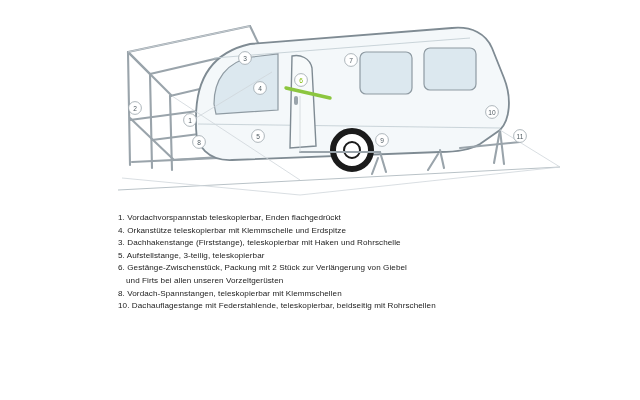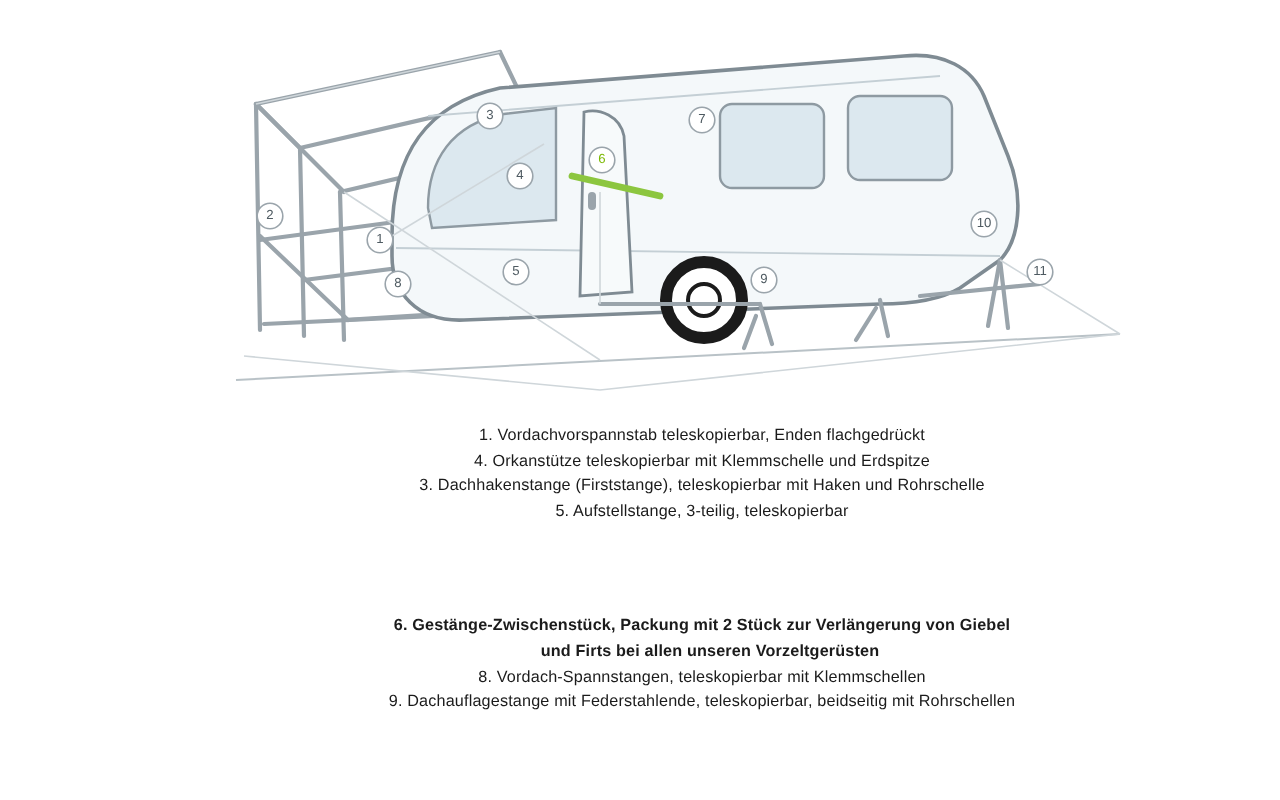--- a/index.html
+++ b/index.html
@@ -11,21 +11,20 @@
     width: 640px;
     height: 400px;
     font-family: "Liberation Sans", sans-serif;
     overflow: hidden;
   }
   #page {
     position: relative;
     width: 640px;
     height: 400px;
     background: #ffffff;
-    text-align: center;
   }
   #illustration {
     position: absolute;
     left: 0;
     top: 0;
     width: 640px;
     height: 210px;
   }
   #legend {
     position: absolute;
@@ -37,22 +36,21 @@
     box-sizing: border-box;
   }
   .legend-item {
     font-size: 8.1px;
     line-height: 12.6px;
     color: #1b1b1b;
     letter-spacing: 0.01em;
     white-space: nowrap;
   }
   .legend-item.bold {
-    font-weight: bold;
-    margin-top: 45px;
+    font-weight: normal;
   }
   .legend-item.bold .cont {
     display: block;
     padding-left: 8px;
     white-space: nowrap;
   }
   .num-badge {
     fill: #ffffff;
     stroke: #9aa4ab;
     stroke-width: 0.8;
@@ -191,16 +189,16 @@
   <div id="legend">
     <div class="legend-item">1. Vordachvorspannstab teleskopierbar, Enden flachgedrückt</div>
     <div class="legend-item">4. Orkanstütze teleskopierbar mit Klemmschelle und Erdspitze</div>
     <div class="legend-item">3. Dachhakenstange (Firststange), teleskopierbar mit Haken und Rohrschelle</div>
     <div class="legend-item">5. Aufstellstange, 3-teilig, teleskopierbar</div>
     <div class="legend-item bold">
       <span>6. Gestänge-Zwischenstück, Packung mit 2 Stück zur Verlängerung von Giebel</span>
       <span class="cont">und Firts bei allen unseren Vorzeltgerüsten</span>
     </div>
     <div class="legend-item">8. Vordach-Spannstangen, teleskopierbar mit Klemmschellen</div>
-    <div class="legend-item">9. Dachauflagestange mit Federstahlende, teleskopierbar, beidseitig mit Rohrschellen</div>
+    <div class="legend-item">10. Dachauflagestange mit Federstahlende, teleskopierbar, beidseitig mit Rohrschellen</div>
   </div>
 
 </div>
 
 </body></html>

